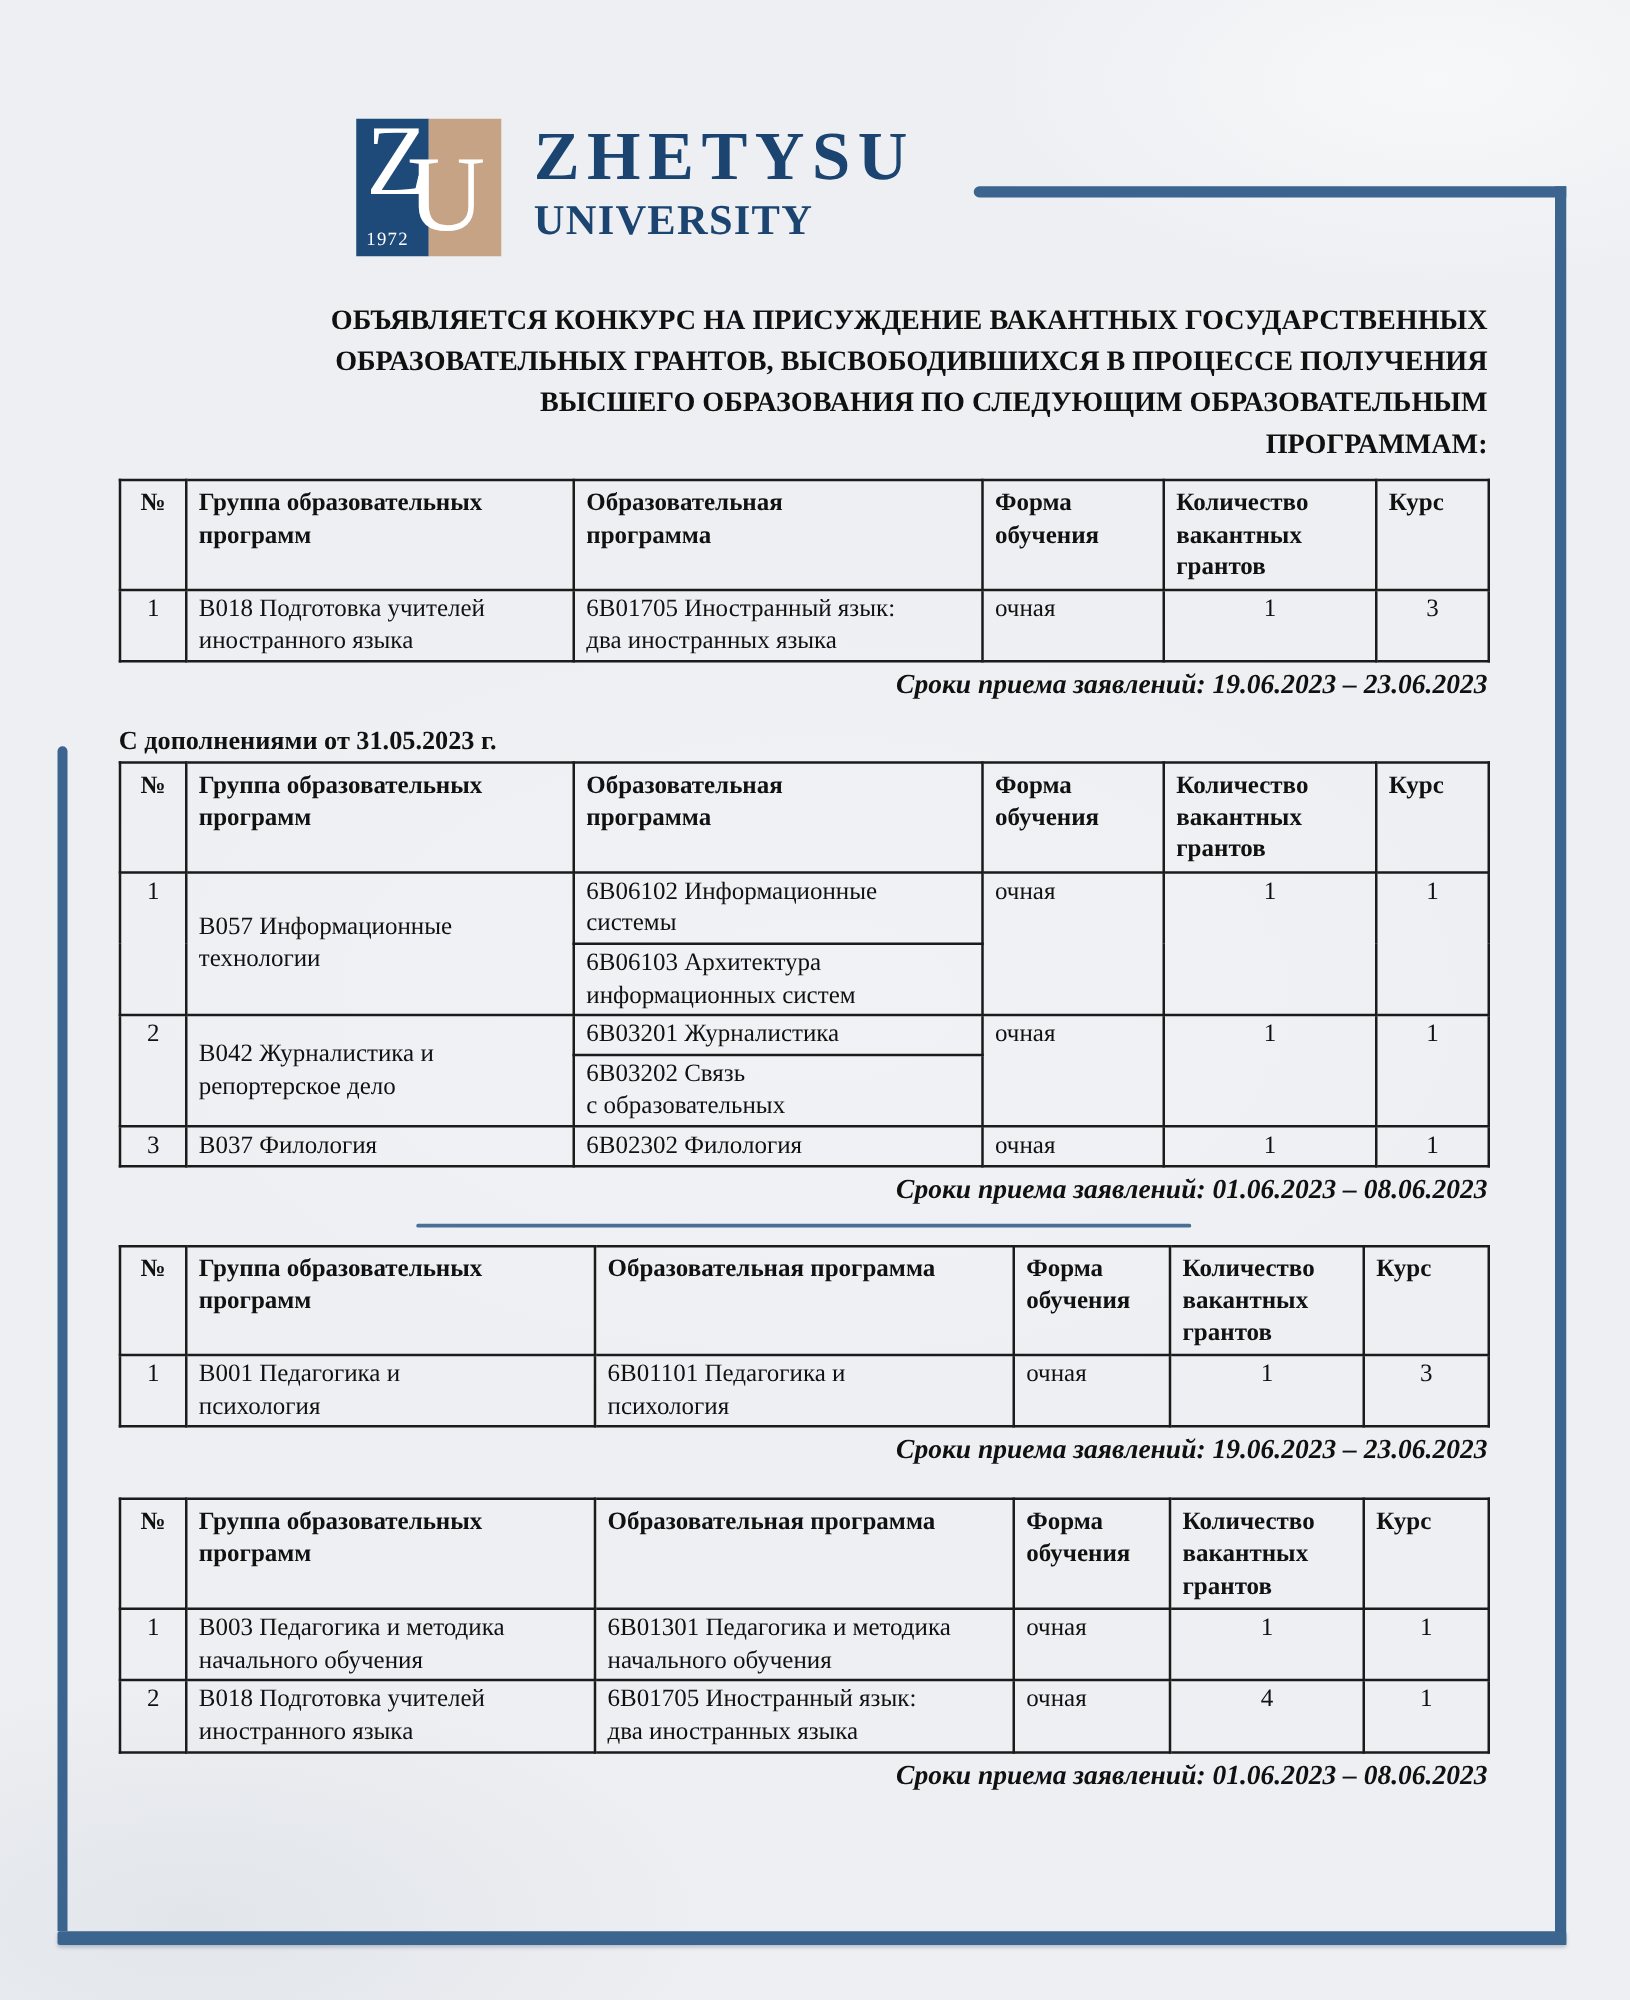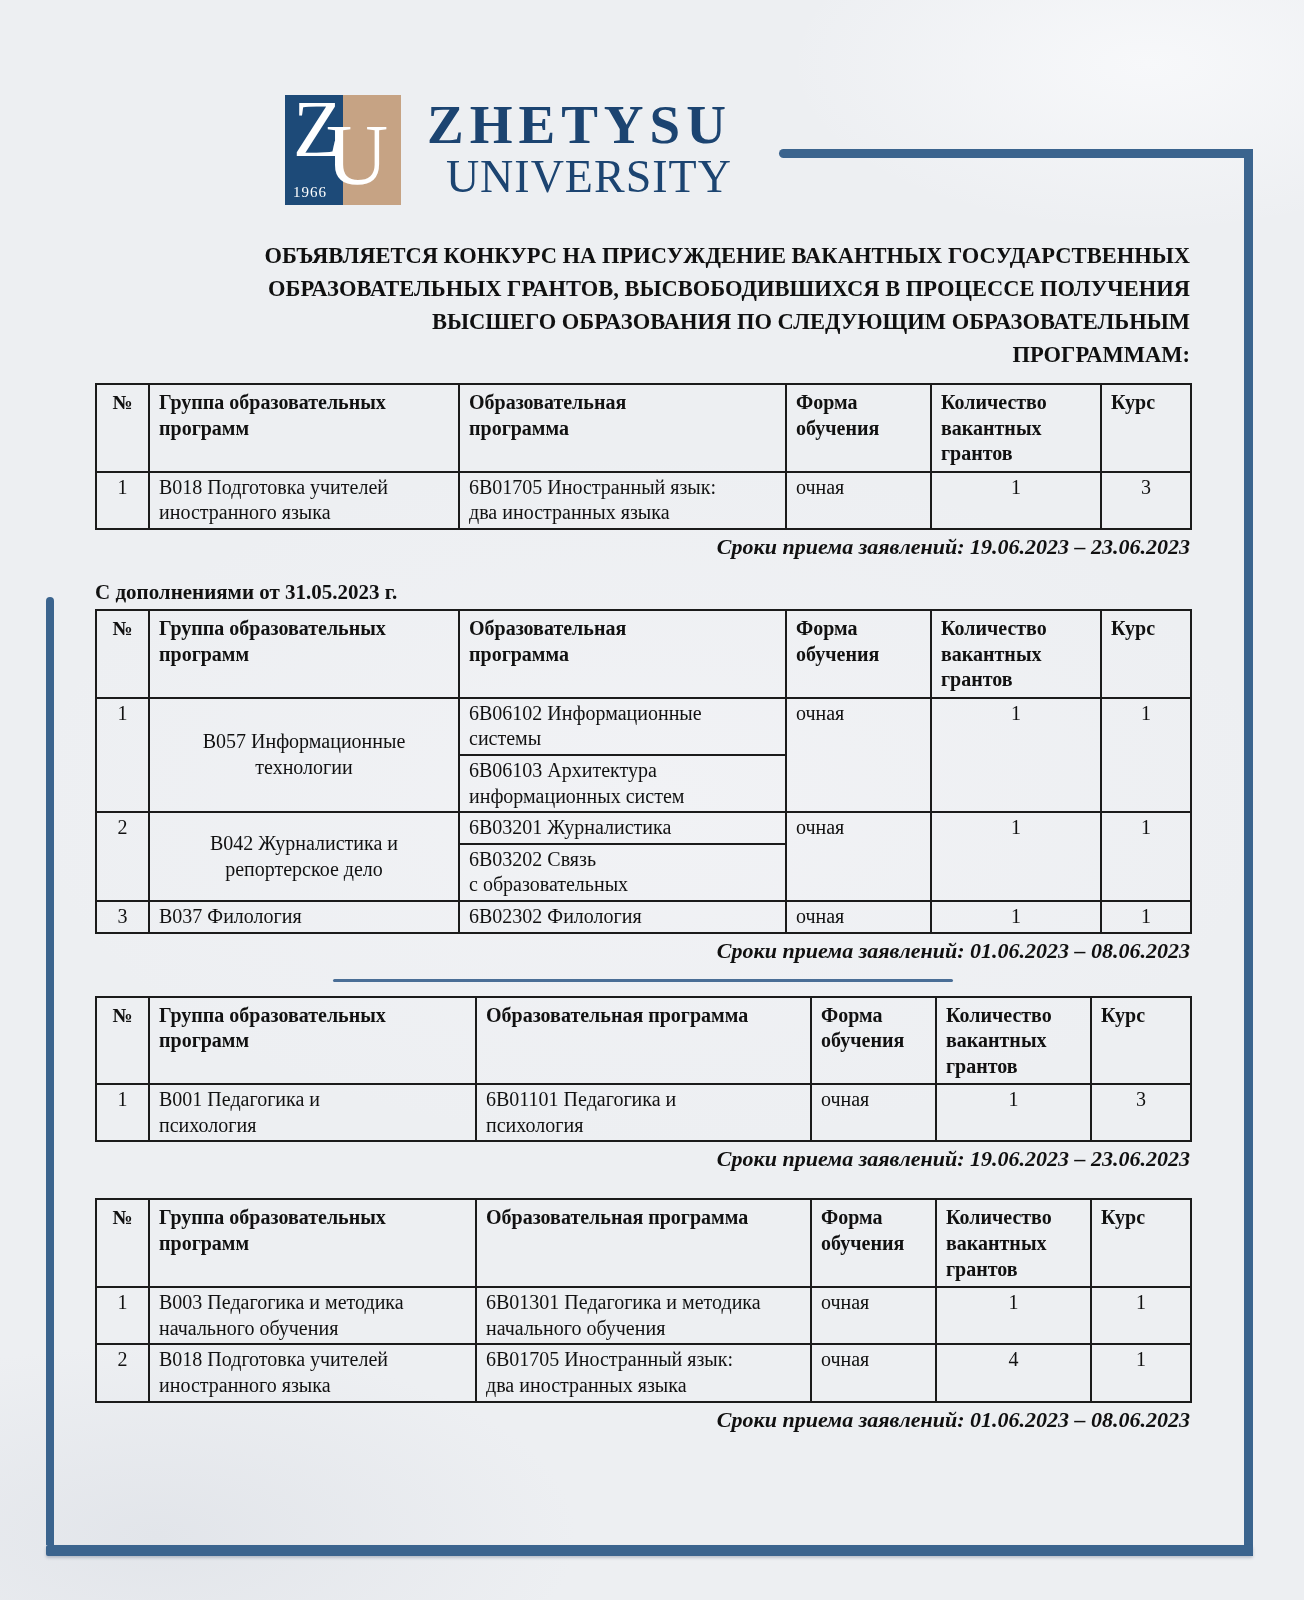--- a/index.html
+++ b/index.html
@@ -22,21 +22,21 @@
   
   .logo-row { display:flex; align-items:center; margin-left:190px; padding-top:95px; height:110px; box-sizing:content-box; }
   .logo-mark { position:relative; width:116px; height:110px; flex:0 0 auto; }
   .logo-half-left  { position:absolute; left:0; top:0; width:58px; height:110px; }
   .logo-half-right { position:absolute; left:58px; top:0; width:58px; height:110px; }
   .logo-z { position:absolute; left:8px; top:-9px; font-size:80px; line-height:86px; color:#fff; }
   .logo-u { position:absolute; left:41px; top:16px; font-size:86px; line-height:88px; color:#fff; }
   .logo-year { position:absolute; left:8px; bottom:4px; font-size:15px; letter-spacing:1px; color:#fff; }
   .wordmark { margin-left:26px; }
   .wm-top { font-size:55px; line-height:54px; font-weight:bold; letter-spacing:6px; }
-  .wm-bottom { font-size:46px; line-height:50px; font-weight:normal; letter-spacing:1px;text-align:right; }
+  .wm-bottom { font-size:34px; line-height:50px; font-weight:bold; letter-spacing:1px; }
 
   
   .frame { position:absolute; }
   .frame-top    { left:779px;  top:149px;  width:474px; height:9px;  border-radius:5px 0 0 5px; }
   .frame-right  { left:1244px; top:149px;  width:9px;  height:1407px; }
   .frame-bottom { left:46px;   top:1545px; width:1207px; height:11px; border-radius:2px; box-shadow:0 2px 3px rgba(40,60,90,.25); }
   .frame-left   { left:46px;   top:597px;  width:8px;  height:948px; border-radius:4px 4px 0 0; }
 
   
   .title {
@@ -52,41 +52,41 @@
 
   
   table { border-collapse:collapse; table-layout:fixed; width:1095px; font-size:20px; }
   th, td {
     border:2px solid #1b1b1b; padding:2px 9px; line-height:1.28;
     vertical-align:top; text-align:left; white-space:pre-line; overflow:hidden;
   }
   th { font-weight:bold; padding-top:5px; padding-bottom:4px; }
   .mt12 { margin-top:12px; } .mt14 { margin-top:14px; } .mt3 { margin-top:3px; }
   .c { text-align:center; }
-  .vm { vertical-align:middle;text-align:center; }
+  .vm { vertical-align:middle; }
 </style>
 </head>
 <body>
 
 <div class="page">
 
   <div class="frame frame-top" style="background: rgb(59, 100, 142);"></div>
   <div class="frame frame-right" style="background: rgb(59, 100, 142);"></div>
   <div class="frame frame-bottom" style="background: rgb(59, 100, 142);"></div>
   <div class="frame frame-left" style="background: rgb(59, 100, 142);"></div>
 
   <div class="content">
 
     <div class="logo-row">
       <div class="logo-mark">
         <div class="logo-half-left" style="background: rgb(29, 74, 120);"></div>
         <div class="logo-half-right" style="background: rgb(198, 163, 132);"></div>
         <div class="logo-z">Z</div>
         <div class="logo-u">U</div>
-        <div class="logo-year">1966</div>
+        <div class="logo-year">1972</div>
       </div>
       <div class="wordmark" style="color: rgb(28, 68, 113);">
         <div class="wm-top">ZHETYSU</div>
         <div class="wm-bottom">UNIVERSITY</div>
       </div>
     </div>
 
     <div class="title">ОБЪЯВЛЯЕТСЯ КОНКУРС НА ПРИСУЖДЕНИЕ ВАКАНТНЫХ ГОСУДАРСТВЕННЫХ
 ОБРАЗОВАТЕЛЬНЫХ ГРАНТОВ, ВЫСВОБОДИВШИХСЯ В ПРОЦЕССЕ ПОЛУЧЕНИЯ
 ВЫСШЕГО ОБРАЗОВАНИЯ ПО СЛЕДУЮЩИМ ОБРАЗОВАТЕЛЬНЫМ

